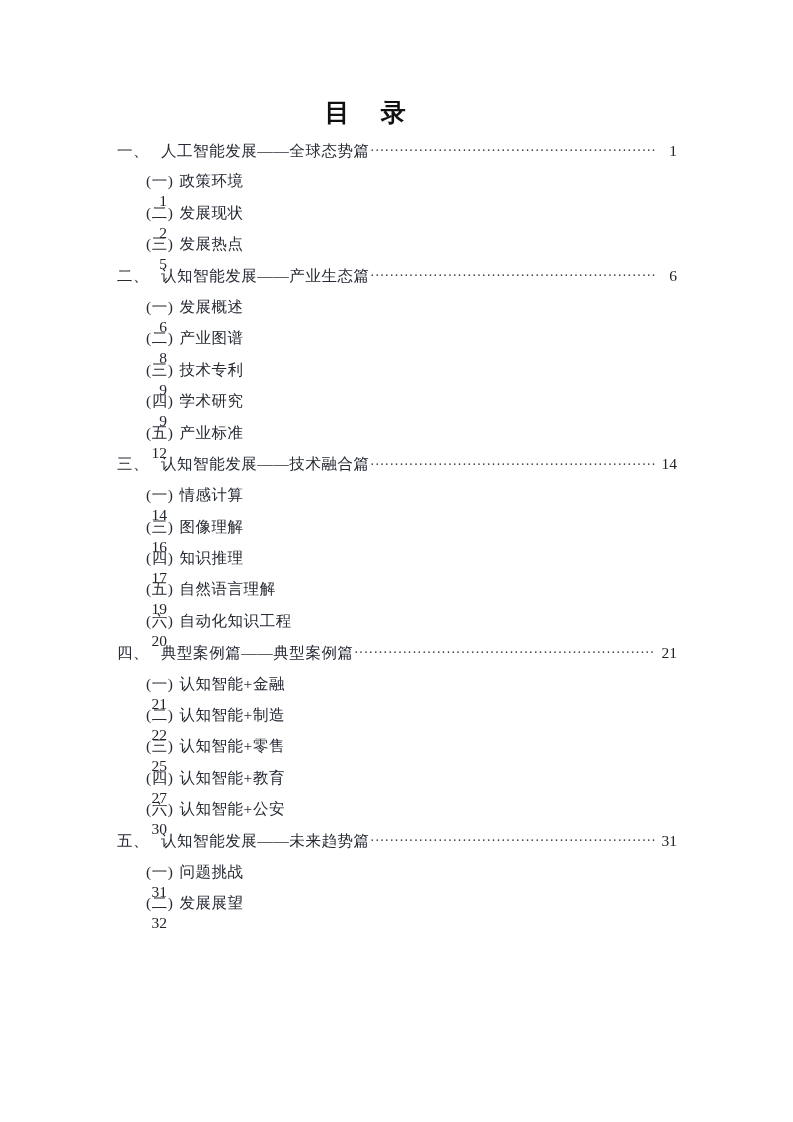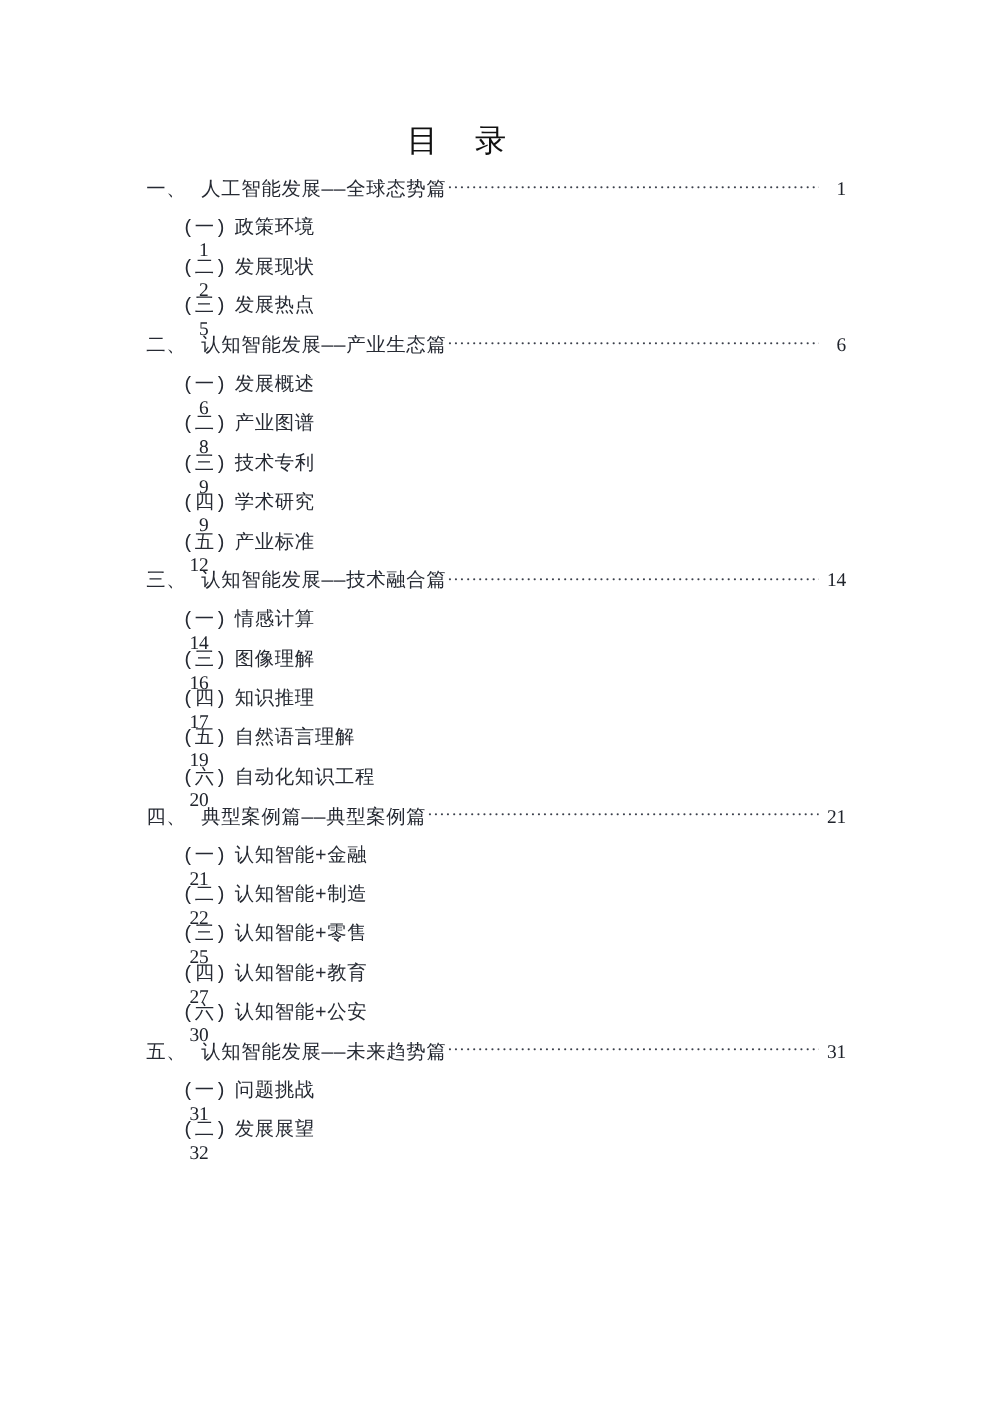--- a/index.html
+++ b/index.html
@@ -25,21 +25,21 @@
     background: #ffffff;
   }
 
   .toc-title {
     position: absolute;
     left: 0;
     top: 96px;
     width: 735px;
     text-align: center;
     font-family: "DejaVu Sans", "Liberation Sans", sans-serif;
-    font-weight: normal;
+    font-weight: bold;
     font-size: 25px;
     letter-spacing: 0.18em;
     color: #111111;
     white-space: pre;
   }
 
   .toc-list {
     position: absolute;
     left: 117px;
     top: 140px;
@@ -55,21 +55,21 @@
     white-space: nowrap;
   }
 
   .toc-row.lvl2 {
     padding-left: 28px;
     flex-direction: column;
   }
 
   .row-label {
     flex: 0 0 auto;
-    font-family: Liberation Mono, monospace;
+    font-family: Liberation Serif, serif;
     letter-spacing: 0.035em;
   }
 
   .row-label .num {
     display: inline-block;
   }
 
   
   .lvl1 .row-label .num {
     min-width: 44px;

